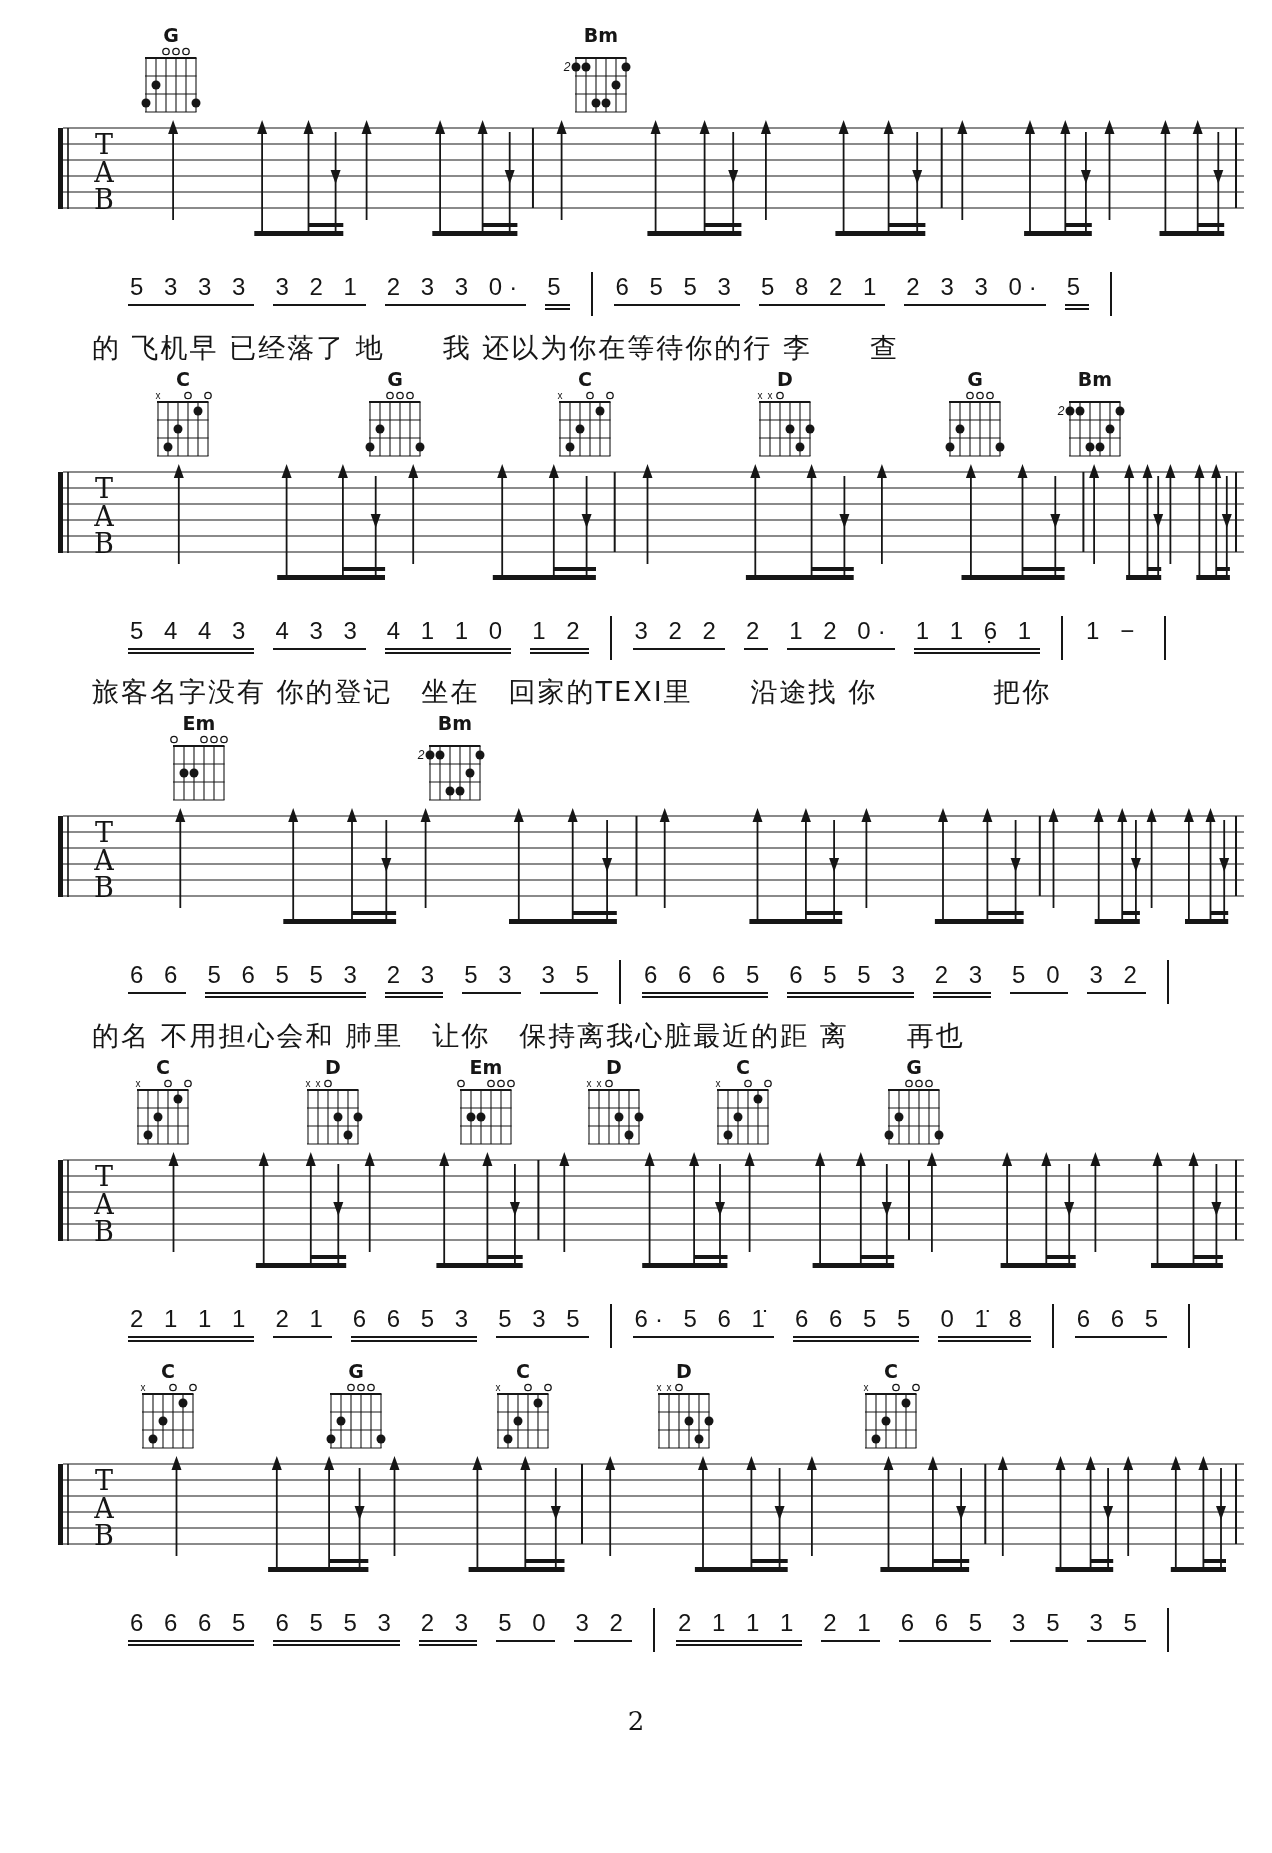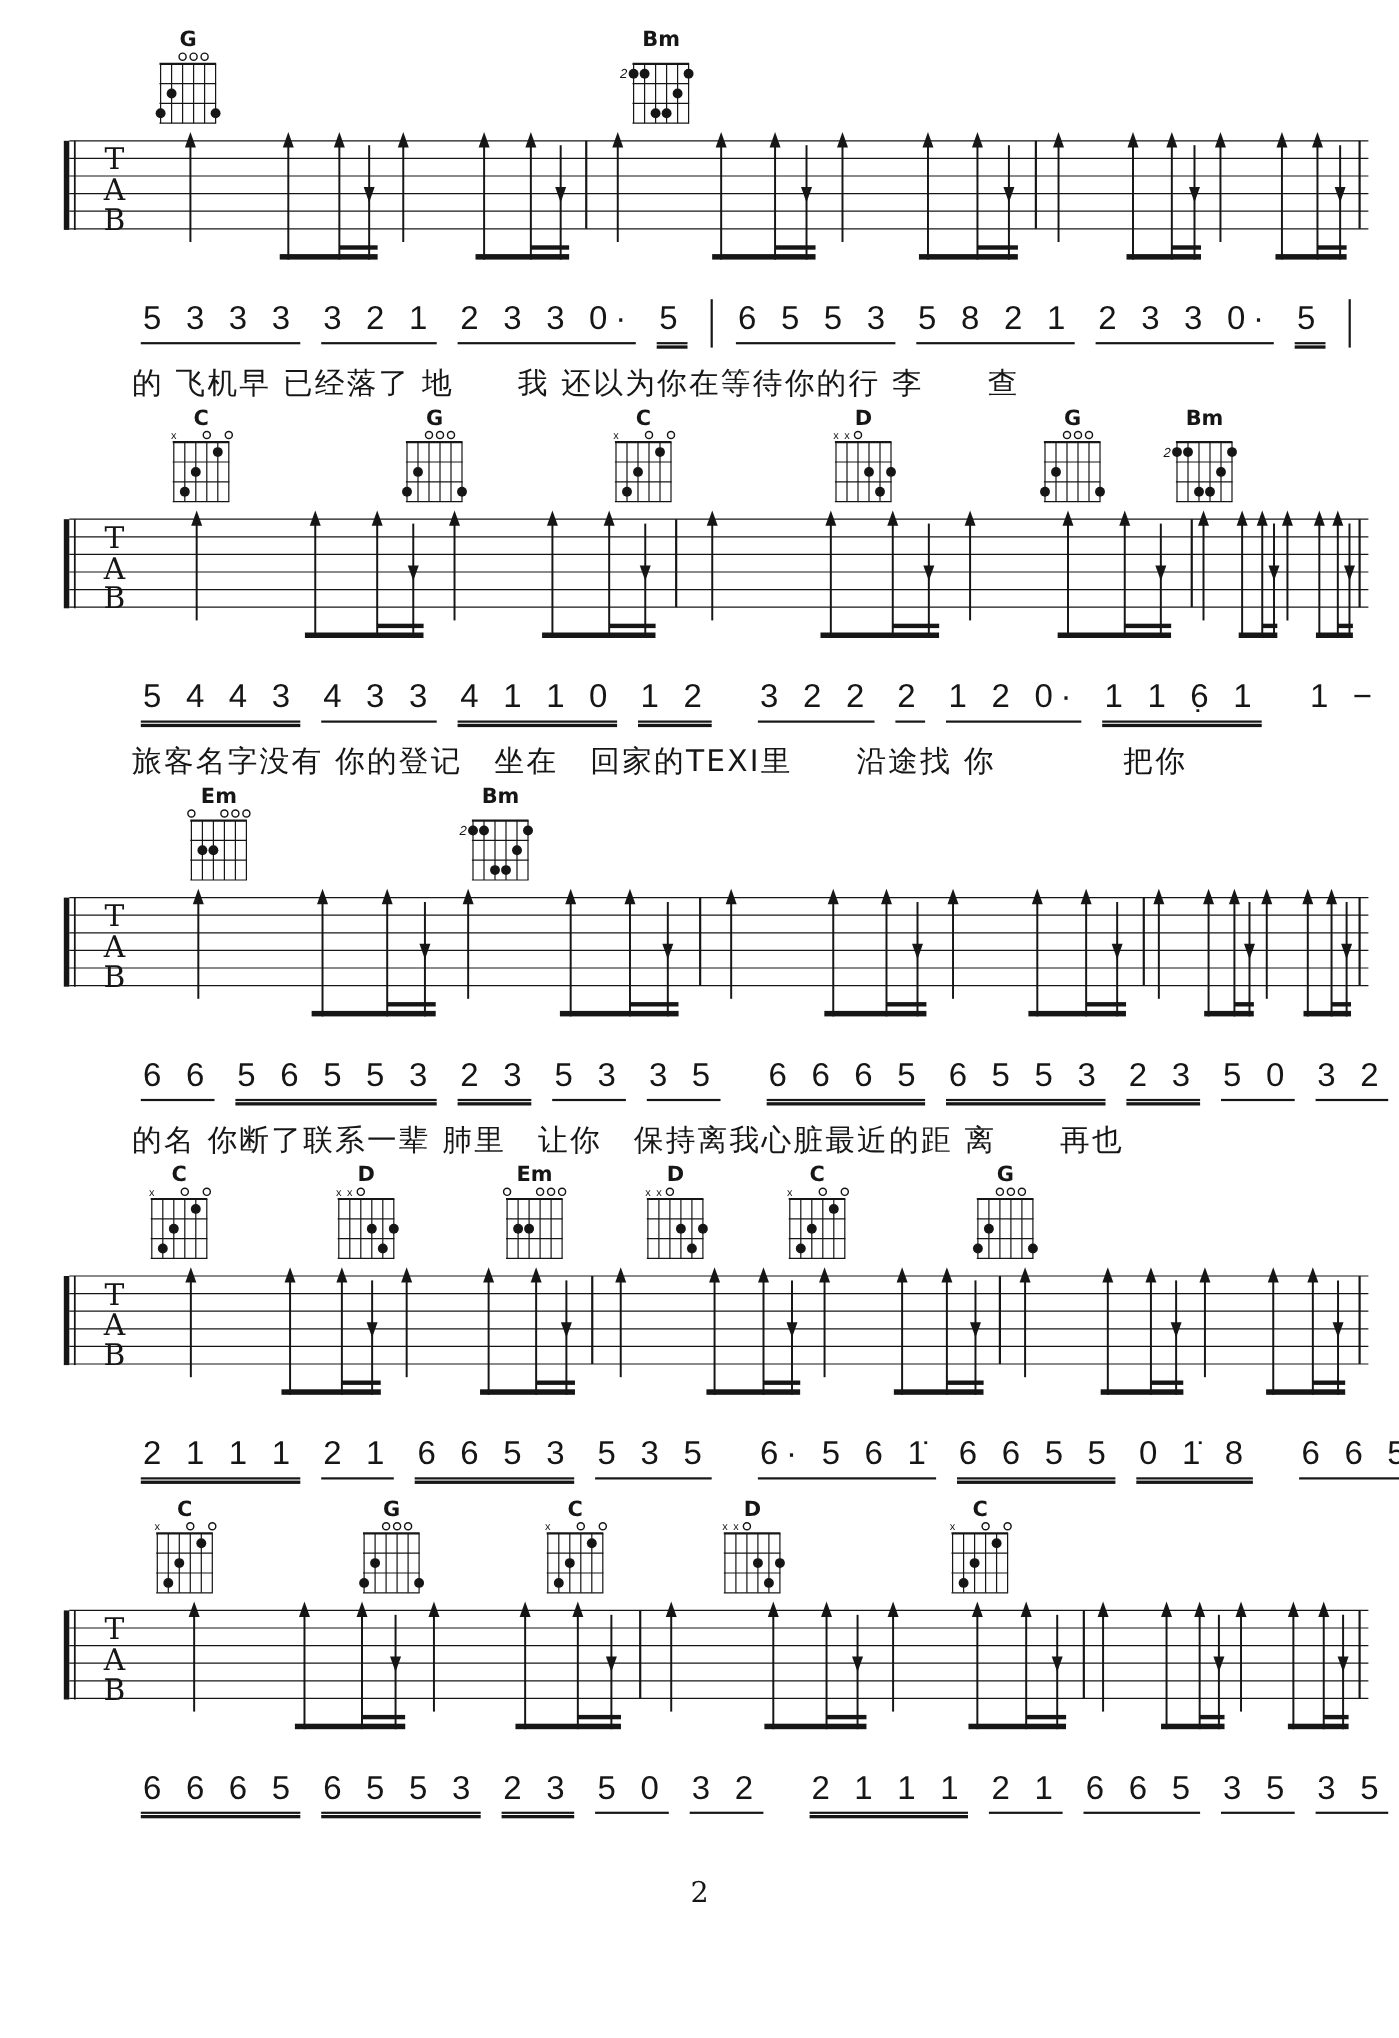--- a/index.html
+++ b/index.html
@@ -9,30 +9,30 @@
     font-family:"Liberation Sans",sans-serif;
   }
   .sheet{position:absolute;inset:0;padding-top:26px;box-sizing:border-box;}
   .system{position:relative;margin-bottom:2px;}
   .chord-row{position:relative;height:92px;}
   .chord{position:absolute;top:0;}
   .staff-wrap{height:152px;position:relative;}
   .melody{
     margin-top:4px;padding-left:128px;height:54px;
     display:flex;gap:19px;align-items:flex-start;
-    font-size:30px;font-weight:500;letter-spacing:7px;
+    font-size:24px;font-weight:500;letter-spacing:7px;
     font-family:"Liberation Sans",sans-serif;
   }
   .grp{position:relative;padding:0 2px 5px 2px;line-height:1.05;white-space:pre;}
   .grp.u1{border-bottom:2.6px solid #161616;}
   .grp.u2{border-bottom:2.6px solid #161616;}
   .grp.u2::after{content:"";position:absolute;left:0;right:0;bottom:-6px;height:2.6px;background:#161616;}
   .mbar{width:2px;height:44px;background:#161616;margin:0 2px;transform:translateY(-2px);}
   .lyrics{
-    padding-left:120px;margin-top:2px;height:38px;
+    padding-left:92px;margin-top:2px;height:38px;
     font-size:27px;font-weight:500;white-space:pre;
     font-family:"DejaVu Sans",sans-serif;letter-spacing:2px;
   }
   .footer{margin-top:42px;text-align:center;font-size:26px;font-family:"DejaVu Serif",serif;}
 </style>
 </head>
 <body>
 
 <div class="sheet">
 
@@ -511,21 +511,21 @@
         <span class="grp u1">5 3</span>
         <span class="grp u1">3 5</span>
         <span class="mbar"></span>
         <span class="grp u2">6 6 6 5</span>
         <span class="grp u2">6 5 5 3</span>
         <span class="grp u2">2 3</span>
         <span class="grp u1">5 0</span>
         <span class="grp u1">3 2</span>
         <span class="mbar"></span>
       </div>
-    <div class="lyrics">的名 你断了联系一辈 肺里　让你　保持离我心脏最近的距 离　　再也</div>
+    <div class="lyrics">的名 不用担心会和 肺里　让你　保持离我心脏最近的距 离　　再也</div>
   </section>
 
   <section class="system">
     <div class="chord-row">
         <span class="chord" style="left: 122px;"><svg width="76" height="92" viewBox="0 0 76 92">
             <text x="41" y="16" text-anchor="middle" font-size="19" font-weight="bold" fill="#161616" font-family="DejaVu Sans,sans-serif">C</text>
             <line x1="16" y1="32" x2="16" y2="86" stroke="#161616" stroke-width="1.1"></line>
             <line x1="26" y1="32" x2="26" y2="86" stroke="#161616" stroke-width="1.1"></line>
             <line x1="36" y1="32" x2="36" y2="86" stroke="#161616" stroke-width="1.1"></line>
             <line x1="46" y1="32" x2="46" y2="86" stroke="#161616" stroke-width="1.1"></line>

